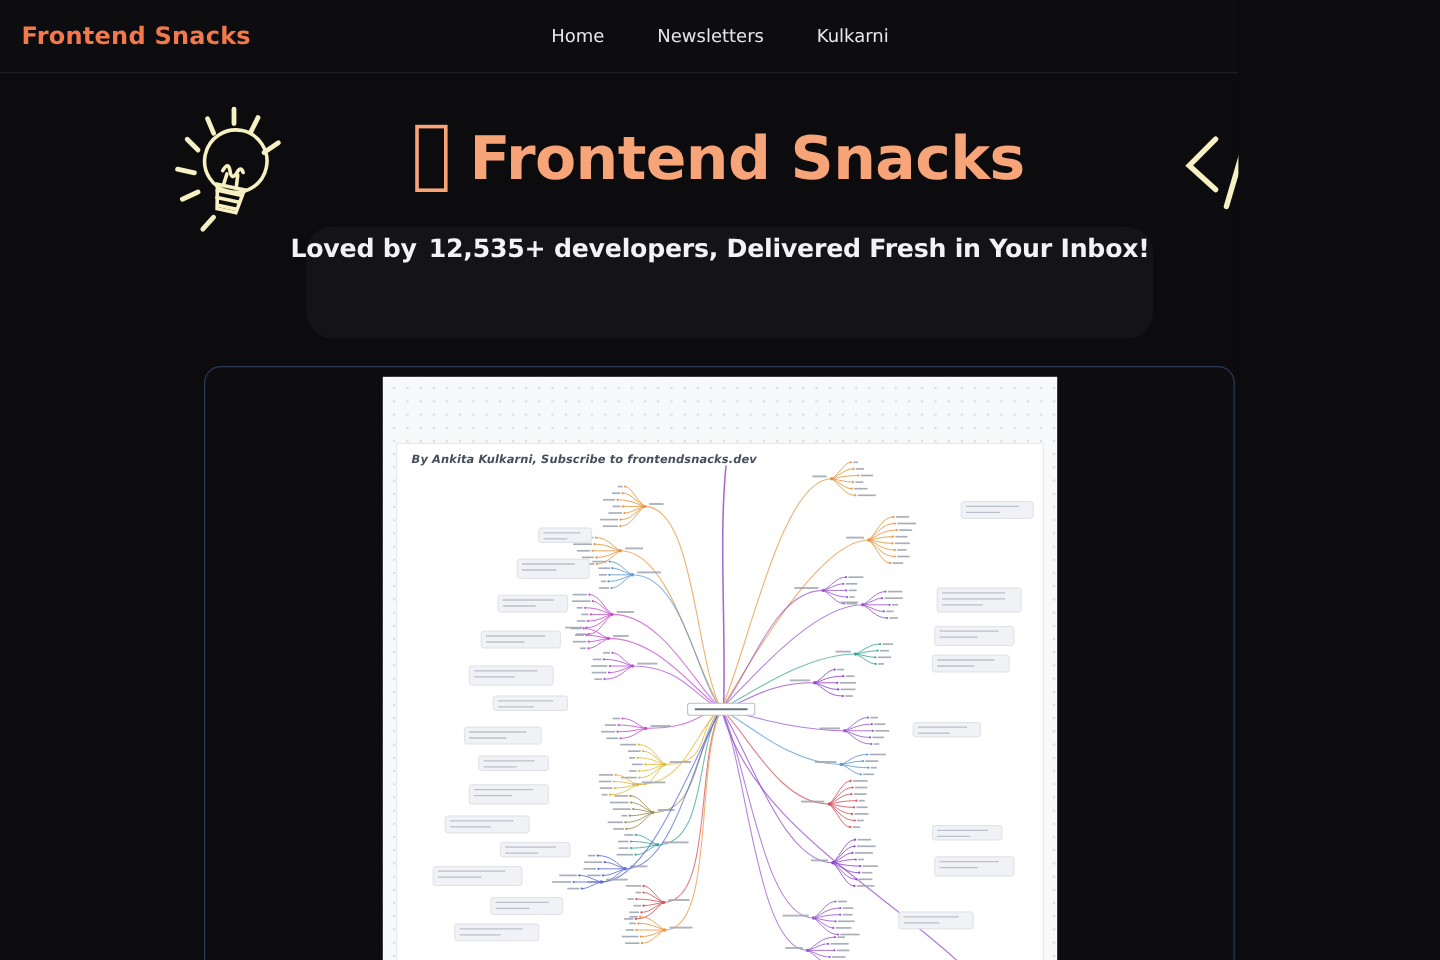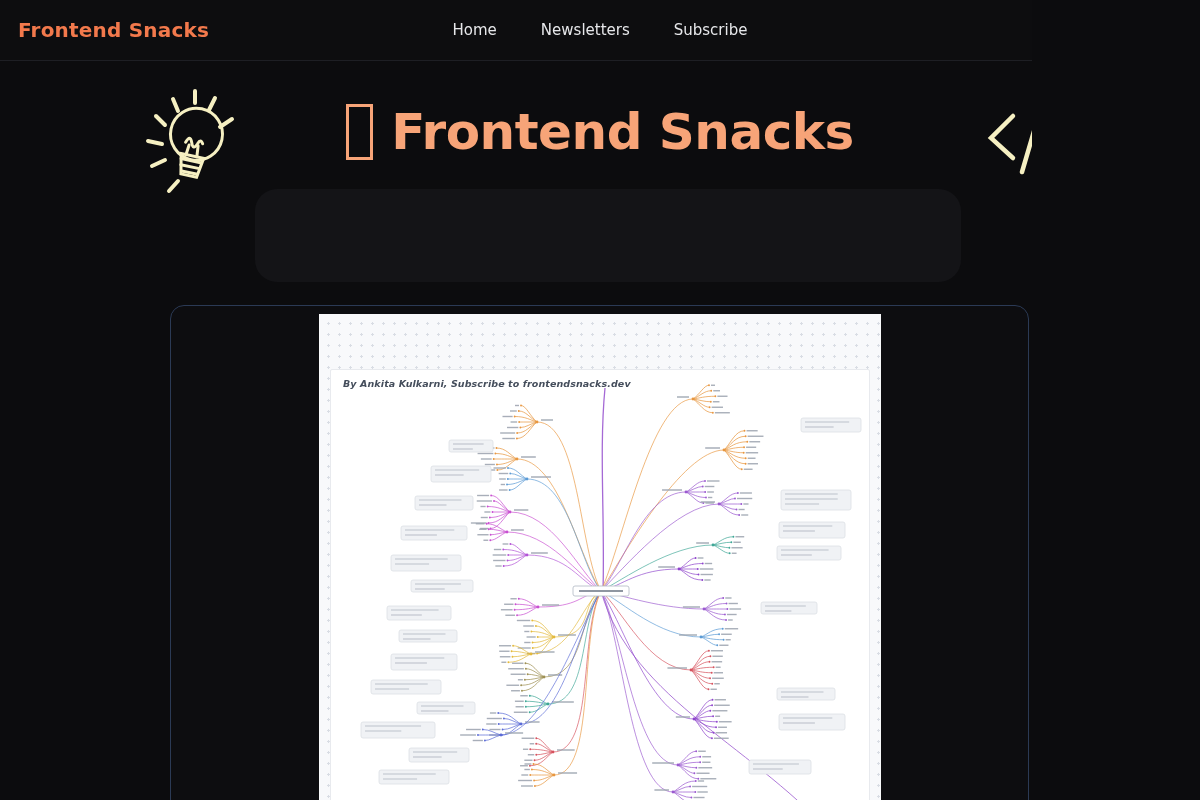--- a/index.html
+++ b/index.html
@@ -50,21 +50,21 @@
 </head>
 <body>
 
 <div class="page">
 
   <div class="navbar">
     <div class="brand">Frontend Snacks</div>
     <div class="nav-links">
       <span class="nav-link">Home</span>
       <span class="nav-link">Newsletters</span>
-      <span class="nav-link">Subscribe</span>
+      <span class="nav-link">Kulkarni</span>
     </div>
     <div class="socials">
       <div class="social-btn">
         <span>
           <svg width="14" height="14" viewBox="0 0 14 14">
             <rect x="0.9" y="2.4" width="12.2" height="9" rx="2.6" fill="none" stroke="#D6DADE" stroke-width="1.3"></rect>
             <path d="M5.7 4.9 L9.3 6.9 L5.7 8.9 Z" fill="#D6DADE"></path>
           </svg>
         </span>
       </div>
@@ -122,20 +122,24 @@
   </div>
 
   <svg id="codeglyph" class="doodle" width="100" height="78" viewBox="0 0 100 78">
     <g stroke="#F6F0C2" fill="none" stroke-width="4.5" stroke-linecap="round">
       <path d="M31 16 L9 38 L31 58"></path>
       <path d="M60 4 L40 72"></path>
       <path d="M68 20 L90 40 L68 62"></path>
     </g>
   </svg>
 
+  <div class="hero-sub">
+    <span>Loved by</span><span class="count">12,535+</span>
+    <span>developers, Delivered Fresh in Your Inbox!</span>
+  </div>
 
   <div class="card">
     <div class="roadmap-img">
       <div class="roadmap-panel">
         <div class="byline">By Ankita Kulkarni, Subscribe to frontendsnacks.dev</div>
         <svg id="mindmap" width="540" height="545" viewBox="0 0 540 545">
             <path d="M272,221 C 274,150 268,80 274,18" stroke="#9B59D0" stroke-width="1.3" fill="none" opacity="0.9"></path>
             <path d="M270,221 C 300,330 430,380 505,470" stroke="#9B59D0" stroke-width="1" fill="none" opacity="0.8"></path>
             <path d="M270,221 C 248,178.75 248,52 206,52" stroke="#E8963F" stroke-width="0.9" fill="none" opacity="0.75"></path>
             <circle cx="206" cy="52" r="1.4" fill="#E8963F"></circle>

